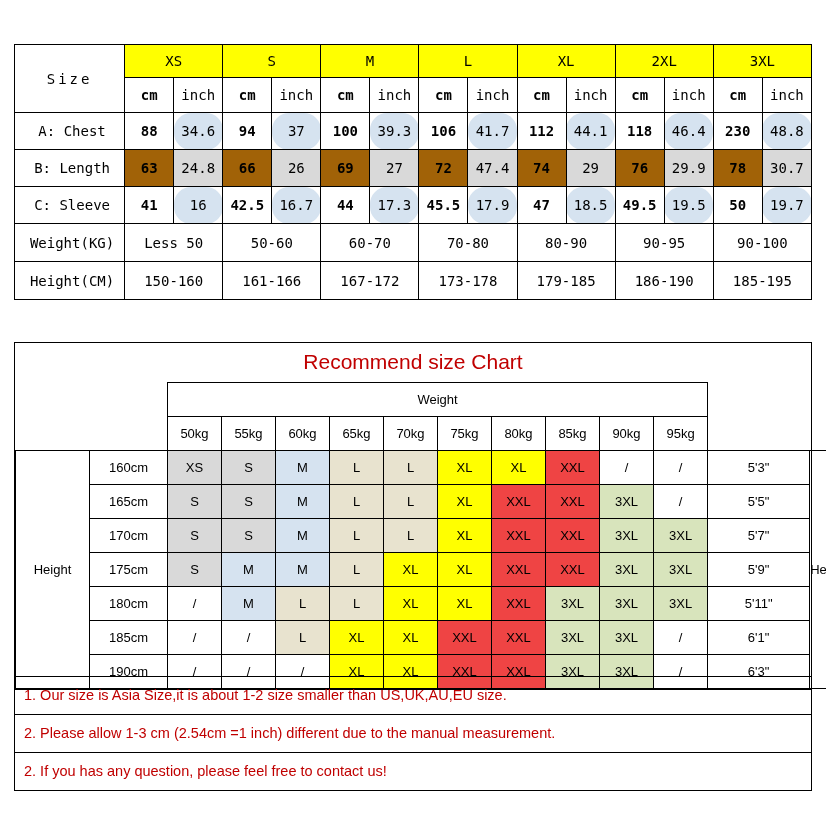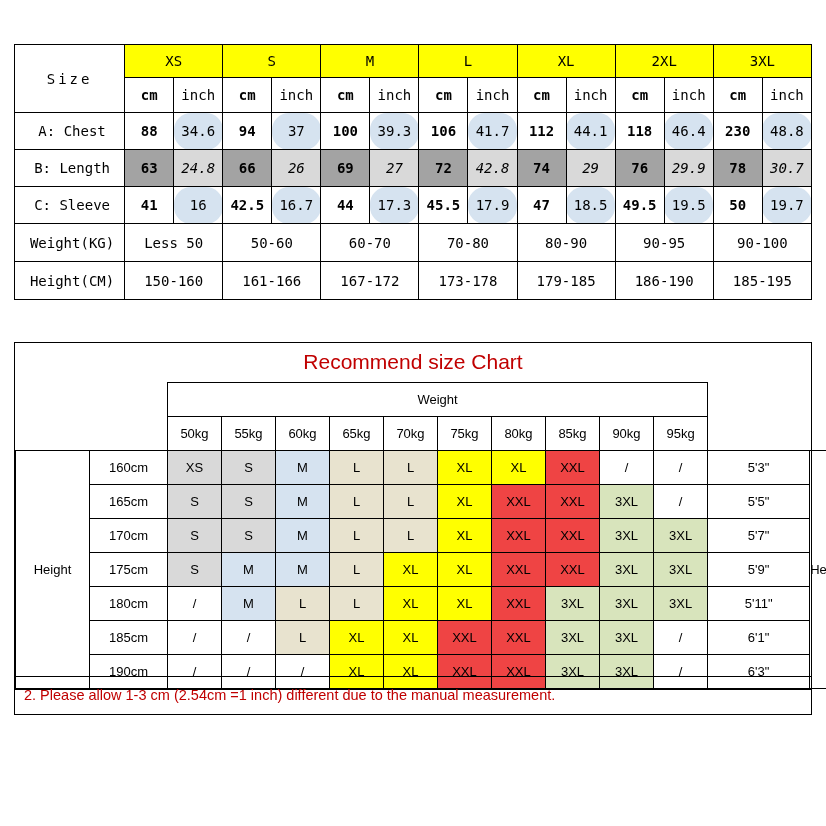--- a/index.html
+++ b/index.html
@@ -77,23 +77,22 @@
     font-size: 15px;
   }
   .in-val {
     background: #d6e3f0;
     font-size: 14px;
     border-radius: 17px;
   }
   .in-val-gray {
     background: #d9d9d9;
     font-size: 14px;
-    font-style: italic;
-  }
-  .row-grayband td.cm-val { background: #a3a3a3; }
+  }
+  .row-grayband td.cm-val { background: #a16207; }
   .wt-cell, .ht-cell {
     font-family: "DejaVu Sans Mono", "Liberation Mono", monospace;
     font-size: 14px;
     background: #fff;
   }
   .wt-cell { height: 37px !important; }
   .ht-cell { height: 37px !important; }
 
   
   .rec-wrap {
@@ -235,21 +234,21 @@
 
         <tr class="row-grayband">
           <td class="sz-label">B: Length</td>
           <td class="cm-val">63</td>
           <td class="in-val-gray">24.8</td>
           <td class="cm-val">66</td>
           <td class="in-val-gray">26</td>
           <td class="cm-val">69</td>
           <td class="in-val-gray">27</td>
           <td class="cm-val">72</td>
-          <td class="in-val-gray">42.8</td>
+          <td class="in-val-gray">47.4</td>
           <td class="cm-val">74</td>
           <td class="in-val-gray">29</td>
           <td class="cm-val">76</td>
           <td class="in-val-gray">29.9</td>
           <td class="cm-val">78</td>
           <td class="in-val-gray">30.7</td>
         </tr>
 
         <tr>
           <td class="sz-label">C: Sleeve</td>
@@ -439,16 +438,18 @@
           <td class="c-3xl">3XL</td>
           <td class="c-3xl">3XL</td>
           <td class="c-none">/</td>
           <td>6'3"</td>
         </tr>
       </tbody>
     </table>
   </div>
 
   <div class="notes">
+    <div class="note-line">1. Our size is Asia Size,it is about 1-2 size smaller than US,UK,AU,EU size.</div>
     <div class="note-line">2. Please allow 1-3 cm (2.54cm =1 inch) different due to the manual measurement.</div>
+    <div class="note-line">2. If you has any question, please feel free to contact us!</div>
   </div>
 
 </div>
 
 </body></html>

